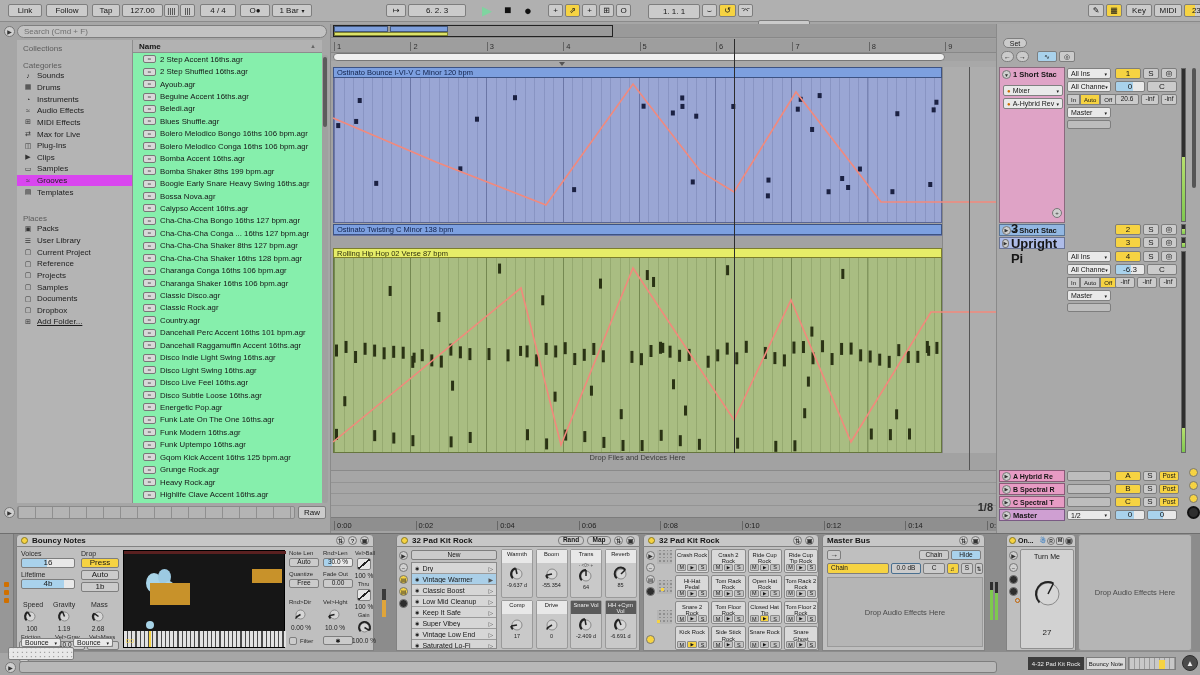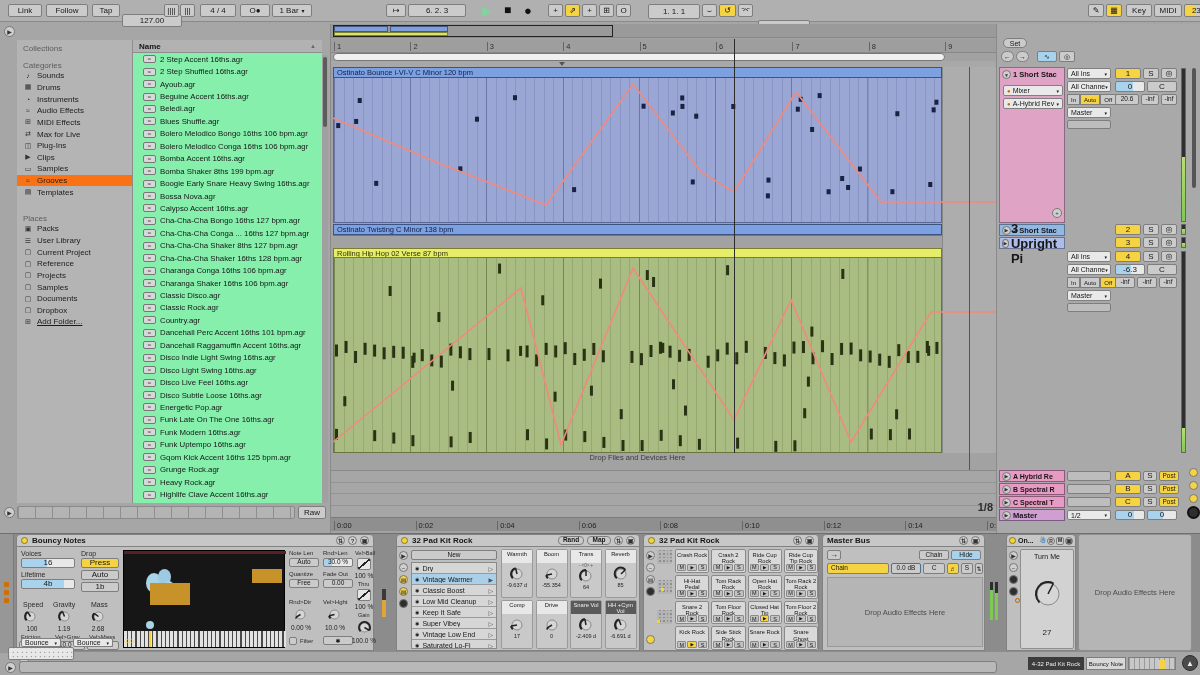--- a/index.html
+++ b/index.html
@@ -23,40 +23,40 @@
 .pad{background:#d9d9d9;border:1px solid #8a8a8a;border-radius:2px;position:relative;overflow:hidden}
 .pad .pname{font-size:5.8px;line-height:1.1;text-align:center;padding-top:2px;height:15px;overflow:hidden}
 .pad .prow{position:absolute;left:1px;right:1px;bottom:1px;display:flex;gap:1px}
 .pad .prow span{flex:1;background:#c3c3c3;border:1px solid #8a8a8a;font-size:5.5px;display:flex;align-items:center;justify-content:center;height:7px;border-radius:1px}
 .pad .prow span.on{background:#f6d342}
 .chainrow{display:flex;align-items:center;gap:3px;height:11px;font-size:7px;padding:0 3px;border-bottom:1px solid #9a9a9a;background:#d6d6d6}
 .chainrow.sel{background:#aacfe8}
 .chainrow .arr{margin-left:auto;font-size:6px;color:#555}
 .srow{display:flex;align-items:center;height:11.65px;font-size:8px;gap:4px;padding-left:6px;white-space:nowrap;color:#1c1c1c}
 .srow .sic{width:10px;text-align:center;font-size:7px;color:#333}
-.srow.sel{background:#f97316}
+.srow.sel{background:#d946ef}
 .shead{font-size:8px;color:#5c5c5c;padding-left:6px;height:13px;display:flex;align-items:end}
 .frow{display:flex;align-items:center;height:12.44px;font-size:7.8px;gap:4px;padding-left:10px;white-space:nowrap}
 .frow .fic{width:13px;height:8px;border:1px solid #777;border-radius:2px;font-size:6px;display:flex;align-items:center;justify-content:center;color:#444;background:#d8d8d8}
 .tick{position:absolute;font-size:7.5px;color:#2f2f2f}
 .meter{position:absolute;width:5px;background:#2e2e2e;border:1px solid #666}
 .meter i{position:absolute;left:0;right:0;bottom:0;background:linear-gradient(to top,#7ec94f,#b7e06e)}
 .mgrid{position:absolute;width:15px;height:14px;background-color:#8f8f8f;background-image:repeating-linear-gradient(90deg,#b5b5b5 0 2px,transparent 2px 3.8px),repeating-linear-gradient(0deg,#b5b5b5 0 2px,transparent 2px 3.6px)}
 .diag{background:#e6e6e6 linear-gradient(to bottom right,transparent 44%,#222 44%,#222 56%,transparent 56%);border:1px solid #808080;border-radius:2px;position:absolute}
 </style>
 </head>
 <body>
 
 <div id="app">
 
   <div class="abs" style="left:0;top:0;width:1200px;height:22px;background:#b0b0b0;border-bottom:1px solid #8a8a8a">
     <div class="bx" style="left:8px;top:4px;width:34px;height:13px">Link</div>
     <div class="bx" style="left:46px;top:4px;width:42px;height:13px">Follow</div>
     <div class="bx" style="left:92px;top:4px;width:28px;height:13px">Tap</div>
-    <div class="bx" style="left:122px;top:14px;width:60px;height:13px">127.00</div>
+    <div class="bx" style="left:122px;top:4px;width:41px;height:13px">127.00</div>
     <div class="bx" style="left:164px;top:4px;width:15px;height:13px">||||</div>
     <div class="bx" style="left:180px;top:4px;width:15px;height:13px">|||</div>
     <div class="bx" style="left:200px;top:4px;width:36px;height:13px">4 / 4</div>
     <div class="bx" style="left:240px;top:4px;width:30px;height:13px">O●</div>
     <div class="bx" style="left:272px;top:4px;width:40px;height:13px">
         <span>1 Bar</span>
         <span style="margin-left:3px;font-size:6px">▾</span>
       </div>
 
     <div class="bx" style="left:386px;top:4px;width:20px;height:13px">↦</div>
@@ -81,20 +81,23 @@
     <div class="bx" style="left:1154px;top:4px;width:28px;height:13px">MIDI</div>
     <div class="bx" style="left:1184px;top:4px;width:34px;height:13px;background:linear-gradient(90deg,#f6d342 30%,#cbcbcb 30%)">
         <span>23 %</span>
       </div>
   </div>
   <div class="bx" style="left:1152px;top:26px;width:14px;height:11px;font-size:7px">H</div>
   <div class="bx" style="left:1168px;top:26px;width:14px;height:11px;font-size:7px">W</div>
   <div class="circ" style="left:1188px;top:25px;width:9px;height:9px;background:#f6d342"></div>
 
   <div class="circ" style="left:4px;top:26px;width:11px;height:11px">▶</div>
+  <div class="abs" style="left:17px;top:25px;width:310px;height:13px;background:#c2c2c2;border:1px solid #7e7e7e;border-radius:7px;display:flex;align-items:center;padding:0 6px;color:#6f6f6f;font-size:8px">
+    <span>Search (Cmd + F)</span>
+  </div>
   <div class="abs" style="left:17px;top:40px;width:116px;height:463px;background:#b4b4b4;border-right:1px solid #8d8d8d;overflow:hidden">
     <div class="shead">Collections</div>
     <div style="height:4px"></div>
     <div class="shead">Categories</div>
     <div>
         <div class="srow">
           <span class="sic">♪</span>
           <span>Sounds</span>
         </div>
         <div class="srow">

